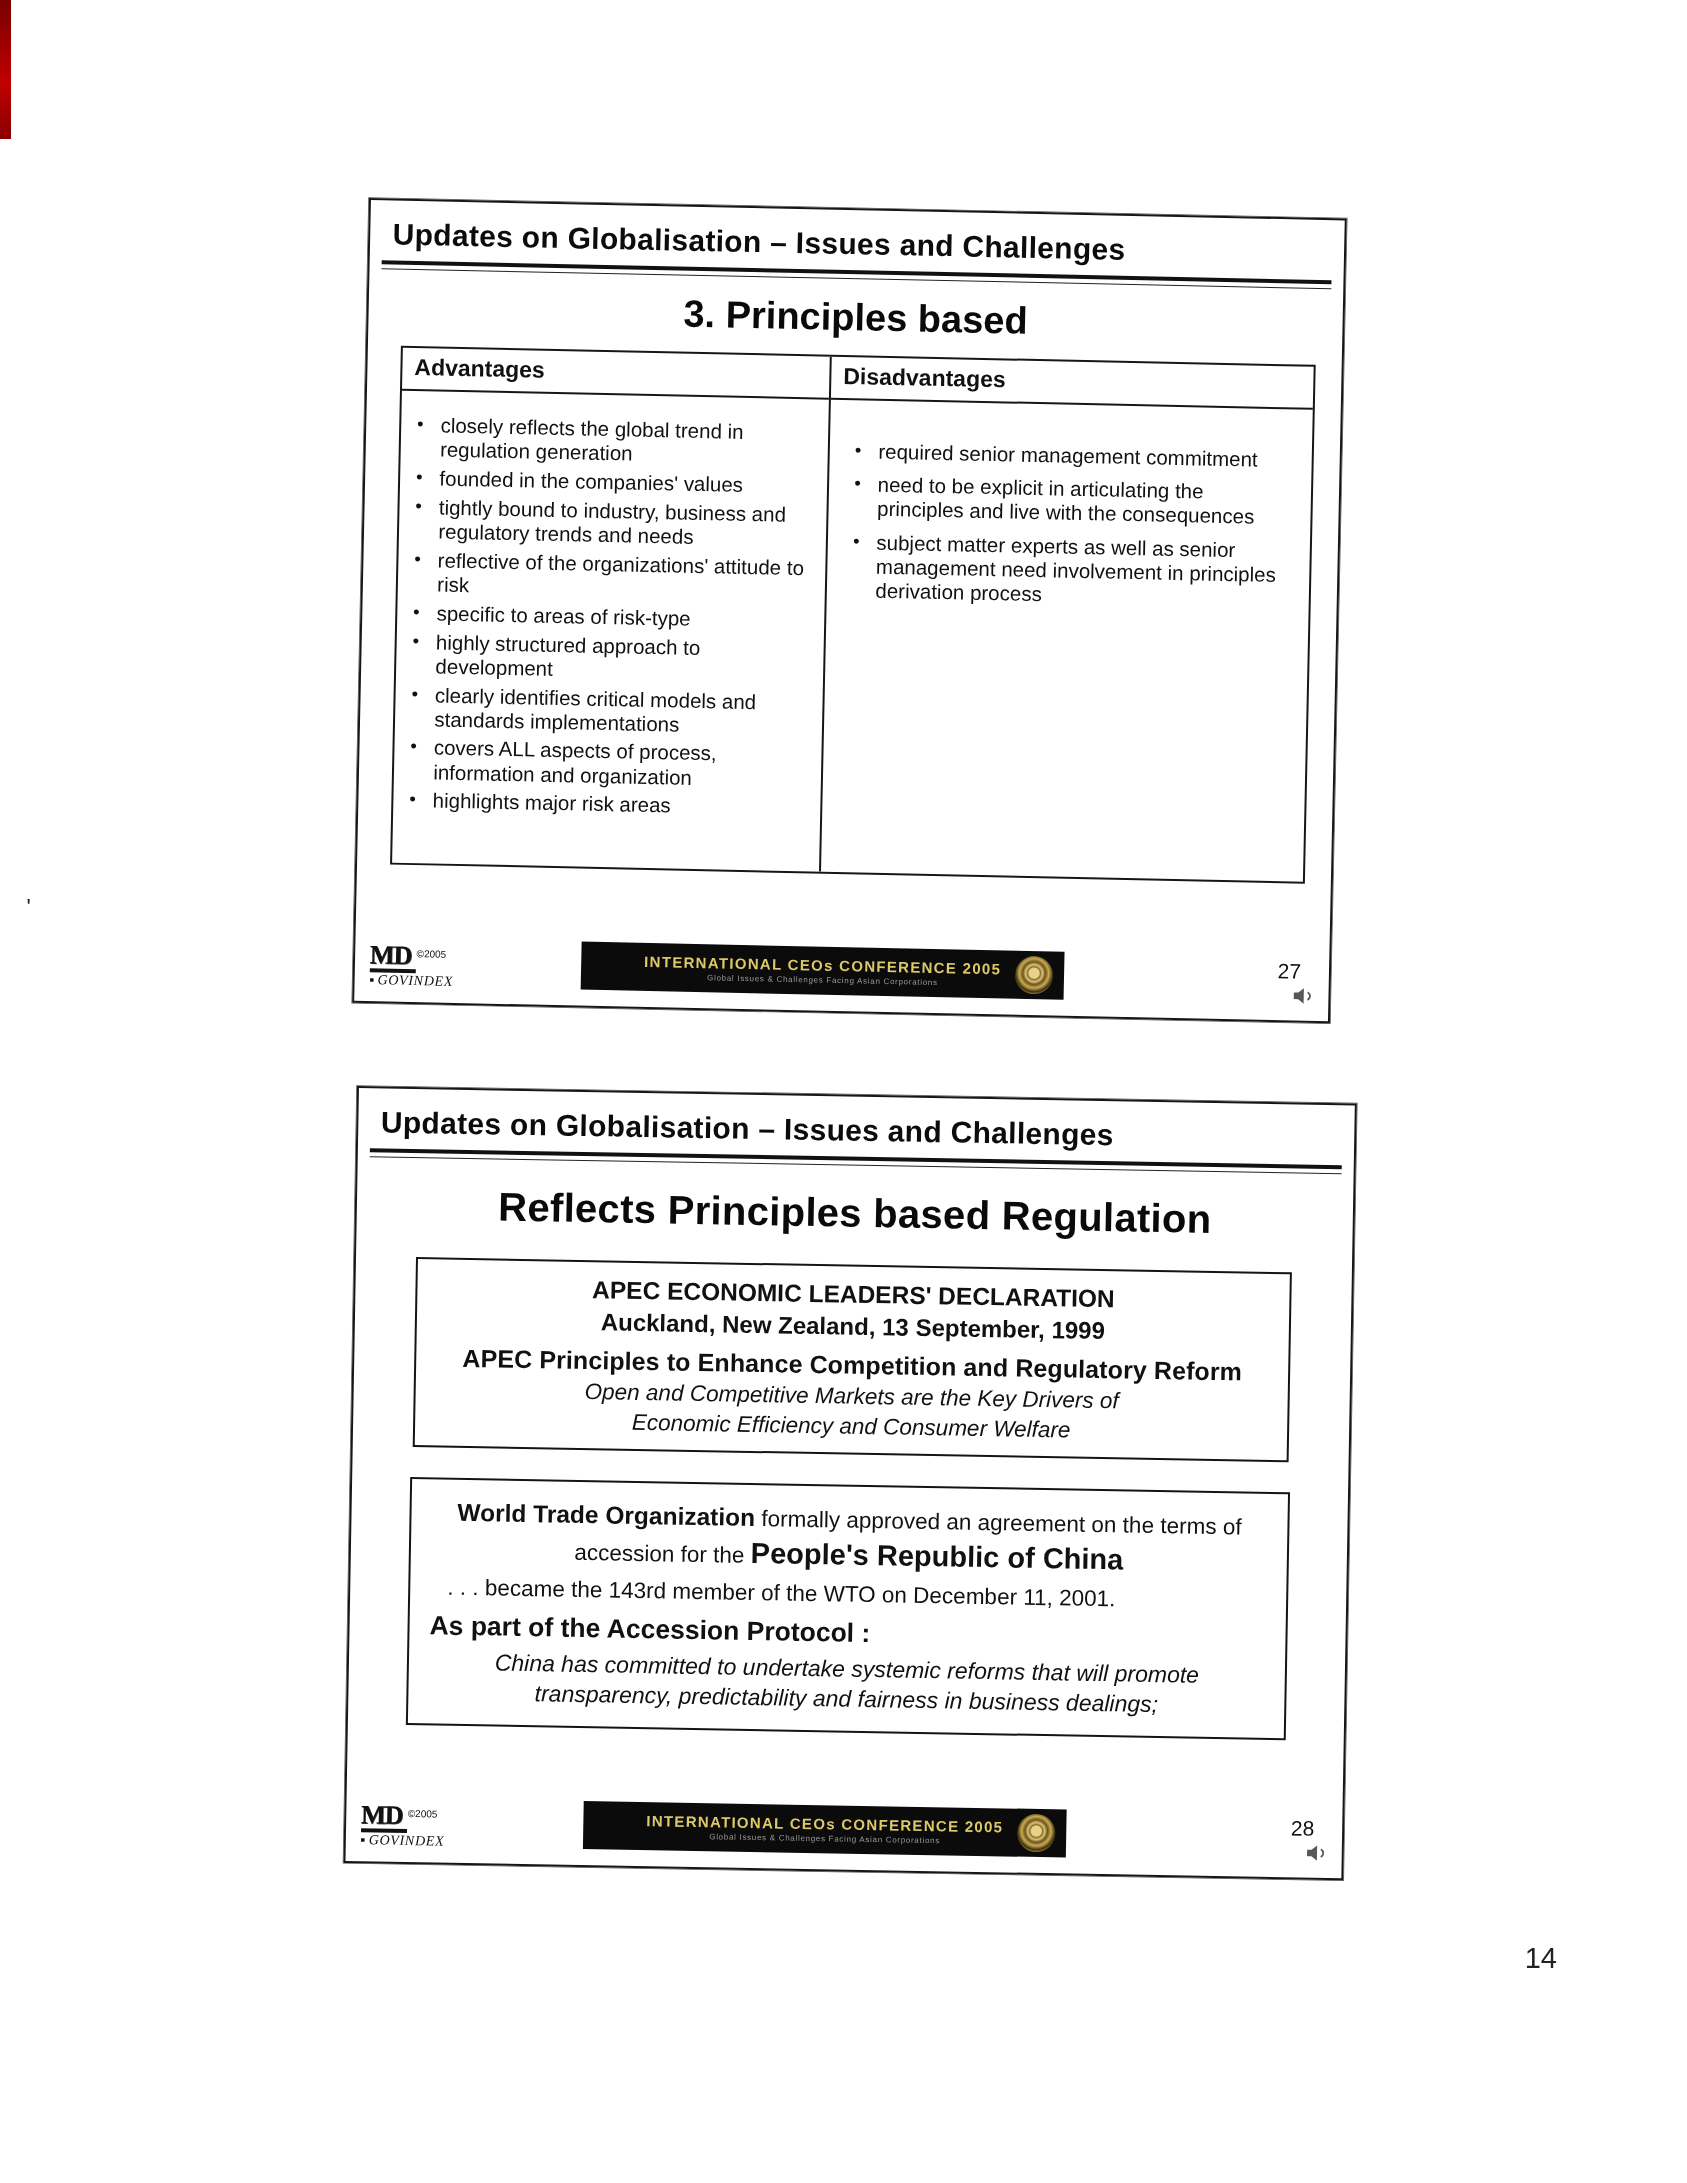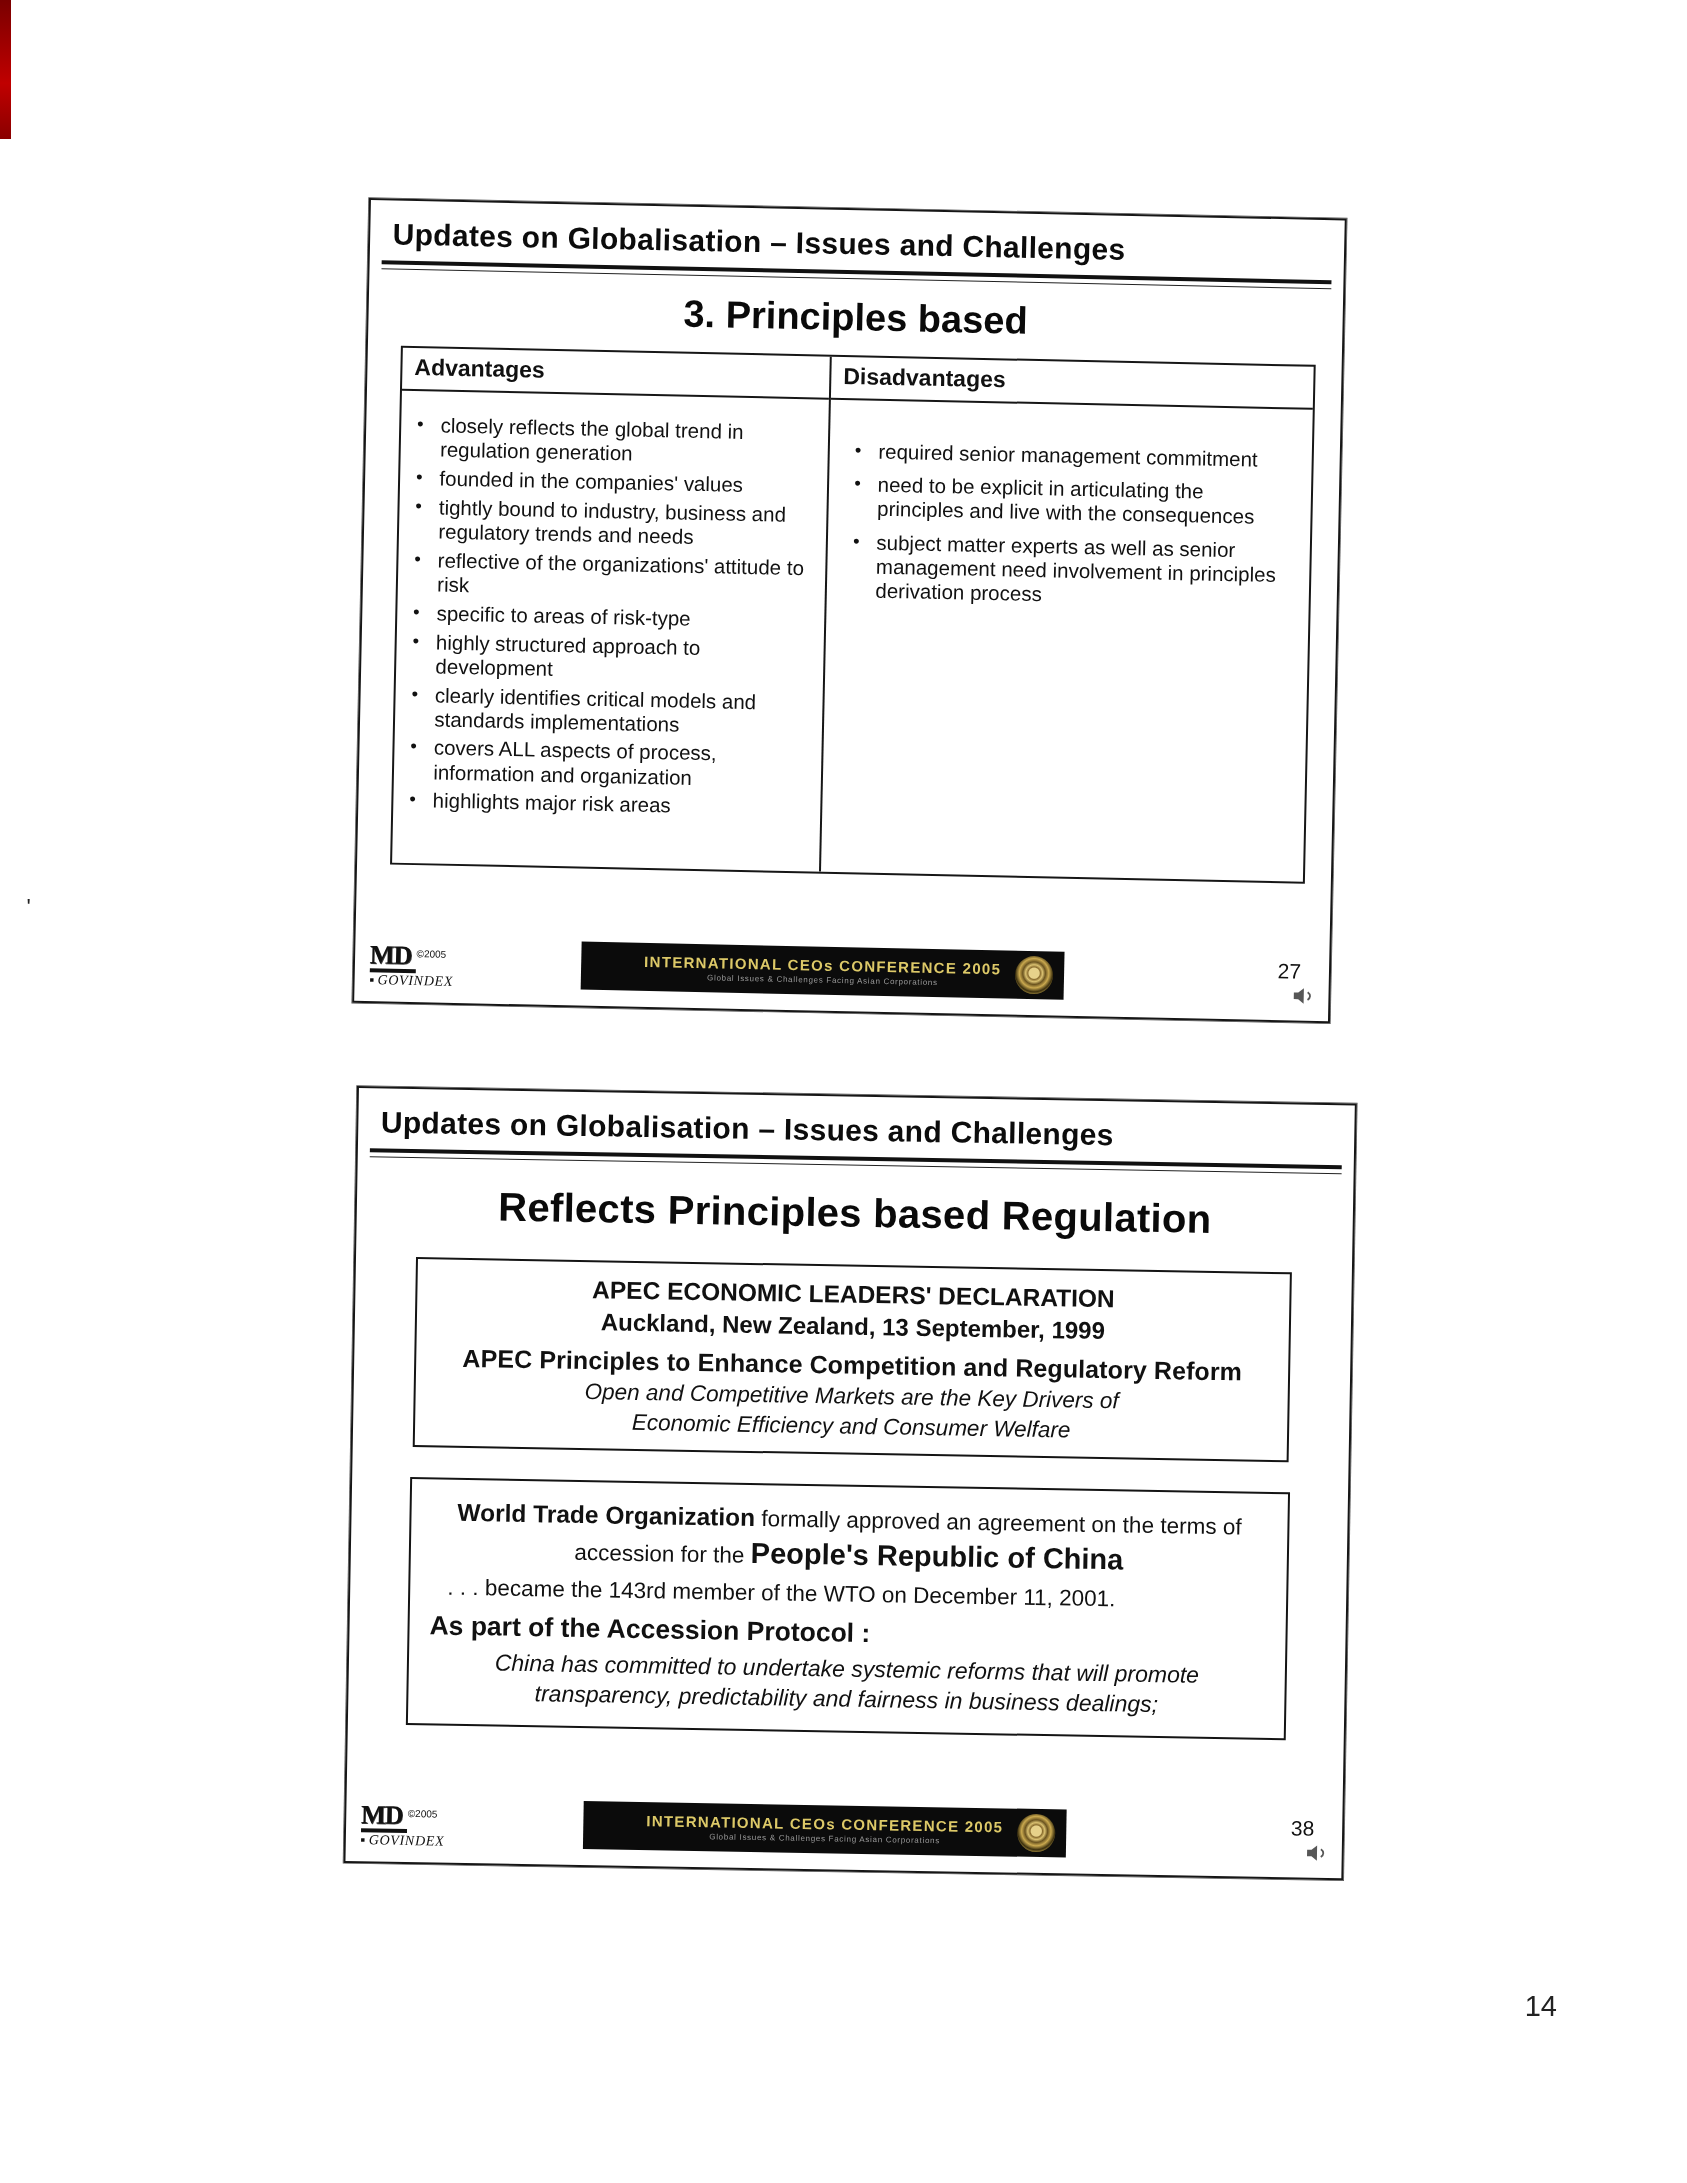--- a/index.html
+++ b/index.html
@@ -76,21 +76,21 @@
 
   .wto-box{margin:30px auto 0 auto;width:880px;border:2.6px solid #141414;
     padding:17px 20px 16px 20px;box-sizing:border-box;font-size:22.5px;line-height:1.32;}
   .wto-p1{text-align:center;}
   .wto-b1{font-weight:bold;font-size:24.5px;}
   .wto-b2{font-weight:bold;font-size:29px;}
   .wto-p2{margin-top:5.3px;padding-left:17px;font-size:22.5px;}
   .wto-p3{margin-top:6.6px;font-weight:bold;font-size:26.5px;}
   .wto-p4{margin-top:4px;text-align:center;font-style:italic;font-size:23px;line-height:1.3;}
 
-  .page-number{position:absolute;right:130px;top:1990px;font-size:29px;color:#222;}
+  .page-number{position:absolute;right:130px;top:1942px;font-size:29px;color:#222;}
 </style>
 </head>
 <body>
 
 <div class="page">
 
   <div class="edge-artifact"></div>
   <div class="stray-mark">'</div>
 
   <div class="slide slide1">
@@ -187,21 +187,21 @@
             <span class="logo-year">©2005</span>
           </div>
           <div class="logo-bar"></div>
           <div class="logo-name">GOVINDEX</div>
         </div>
         <div class="banner">
           <div class="banner-l1">INTERNATIONAL CEOs CONFERENCE 2005</div>
           <div class="banner-l2">Global Issues &amp; Challenges Facing Asian Corporations</div>
           <div class="emblem"></div>
         </div>
-        <div class="slide-num">38</div>
+        <div class="slide-num">28</div>
         <svg class="speaker" viewBox="0 0 24 24">
           <path d="M3 9v6h4l5 4V5L7 9H3z" fill="#3a3a3a"></path>
           <path d="M15.5 8.5c1.4 1 2.2 2.1 2.2 3.5s-.8 2.5-2.2 3.5" stroke="#3a3a3a" stroke-width="1.6" fill="none"></path>
         </svg>
       </div>
     </div>
   </div>
 
   <div class="page-number">14</div>
 </div>

